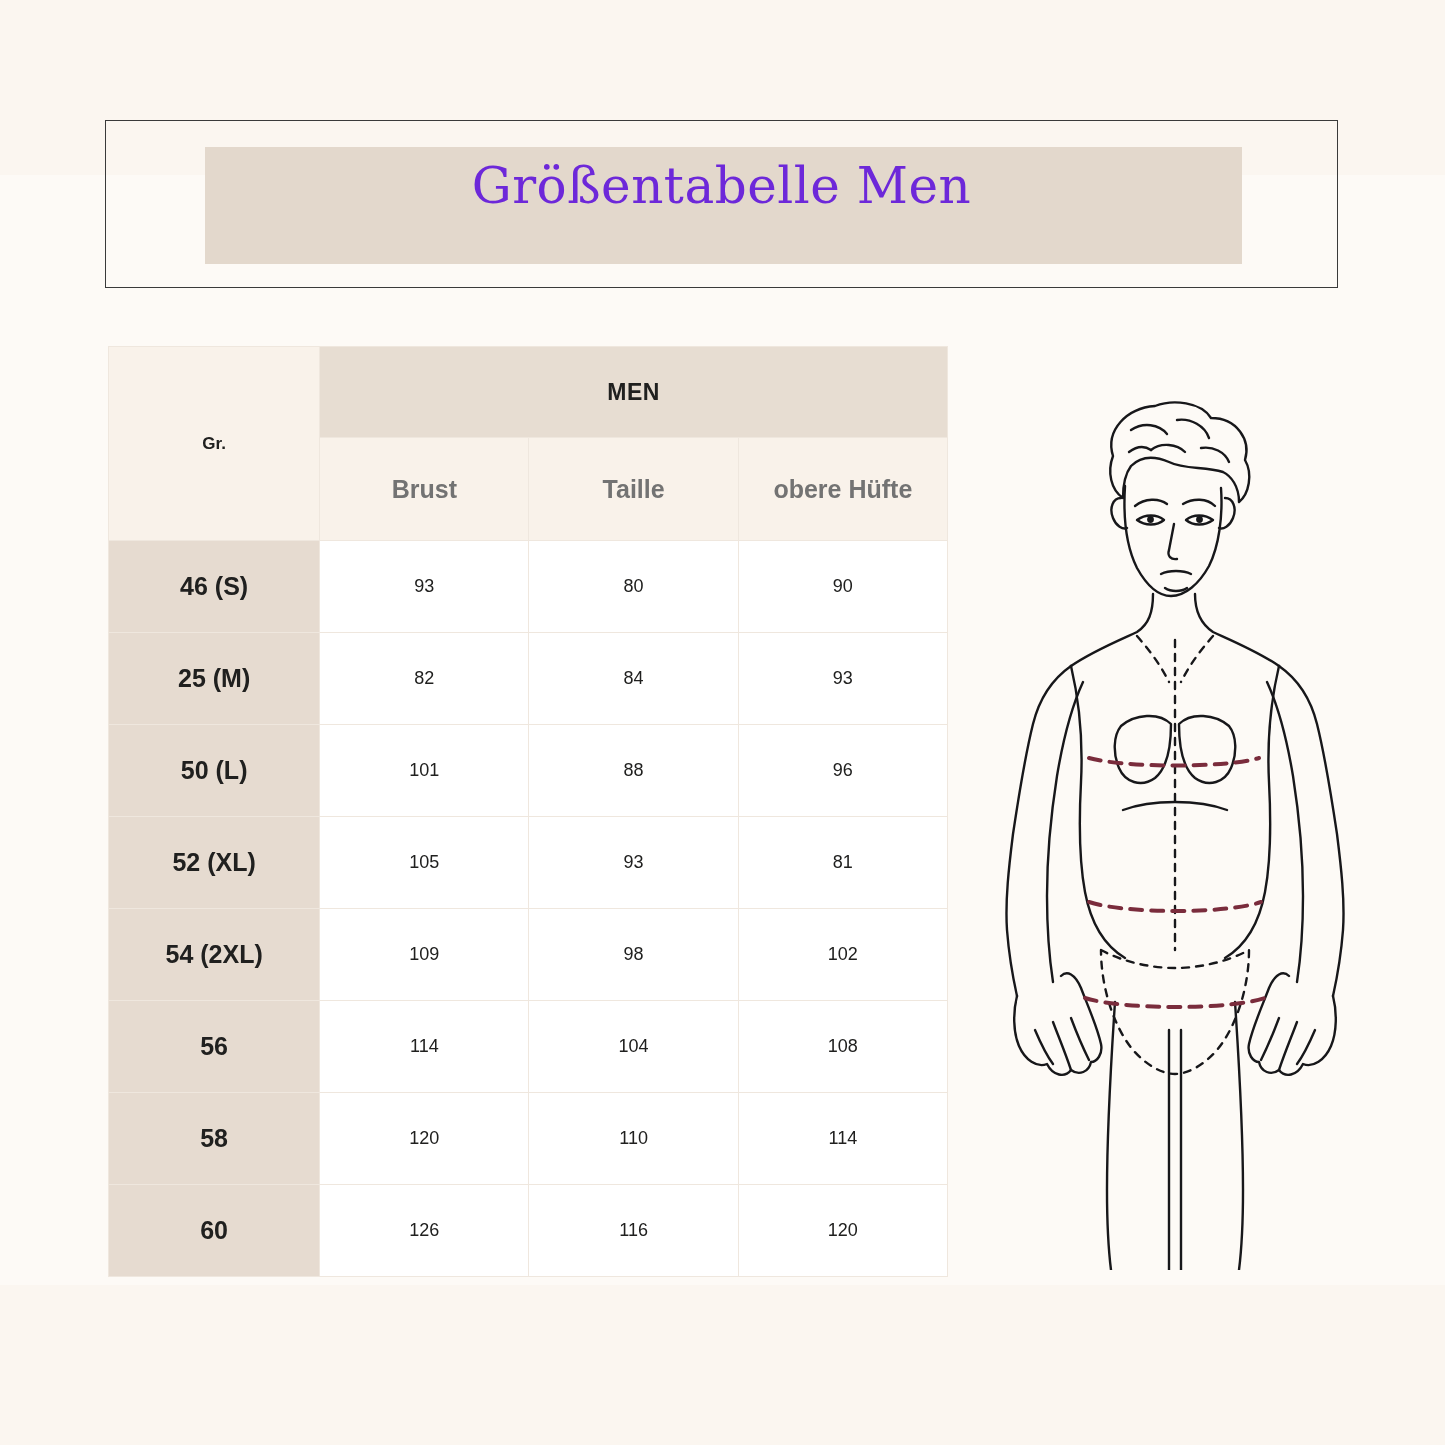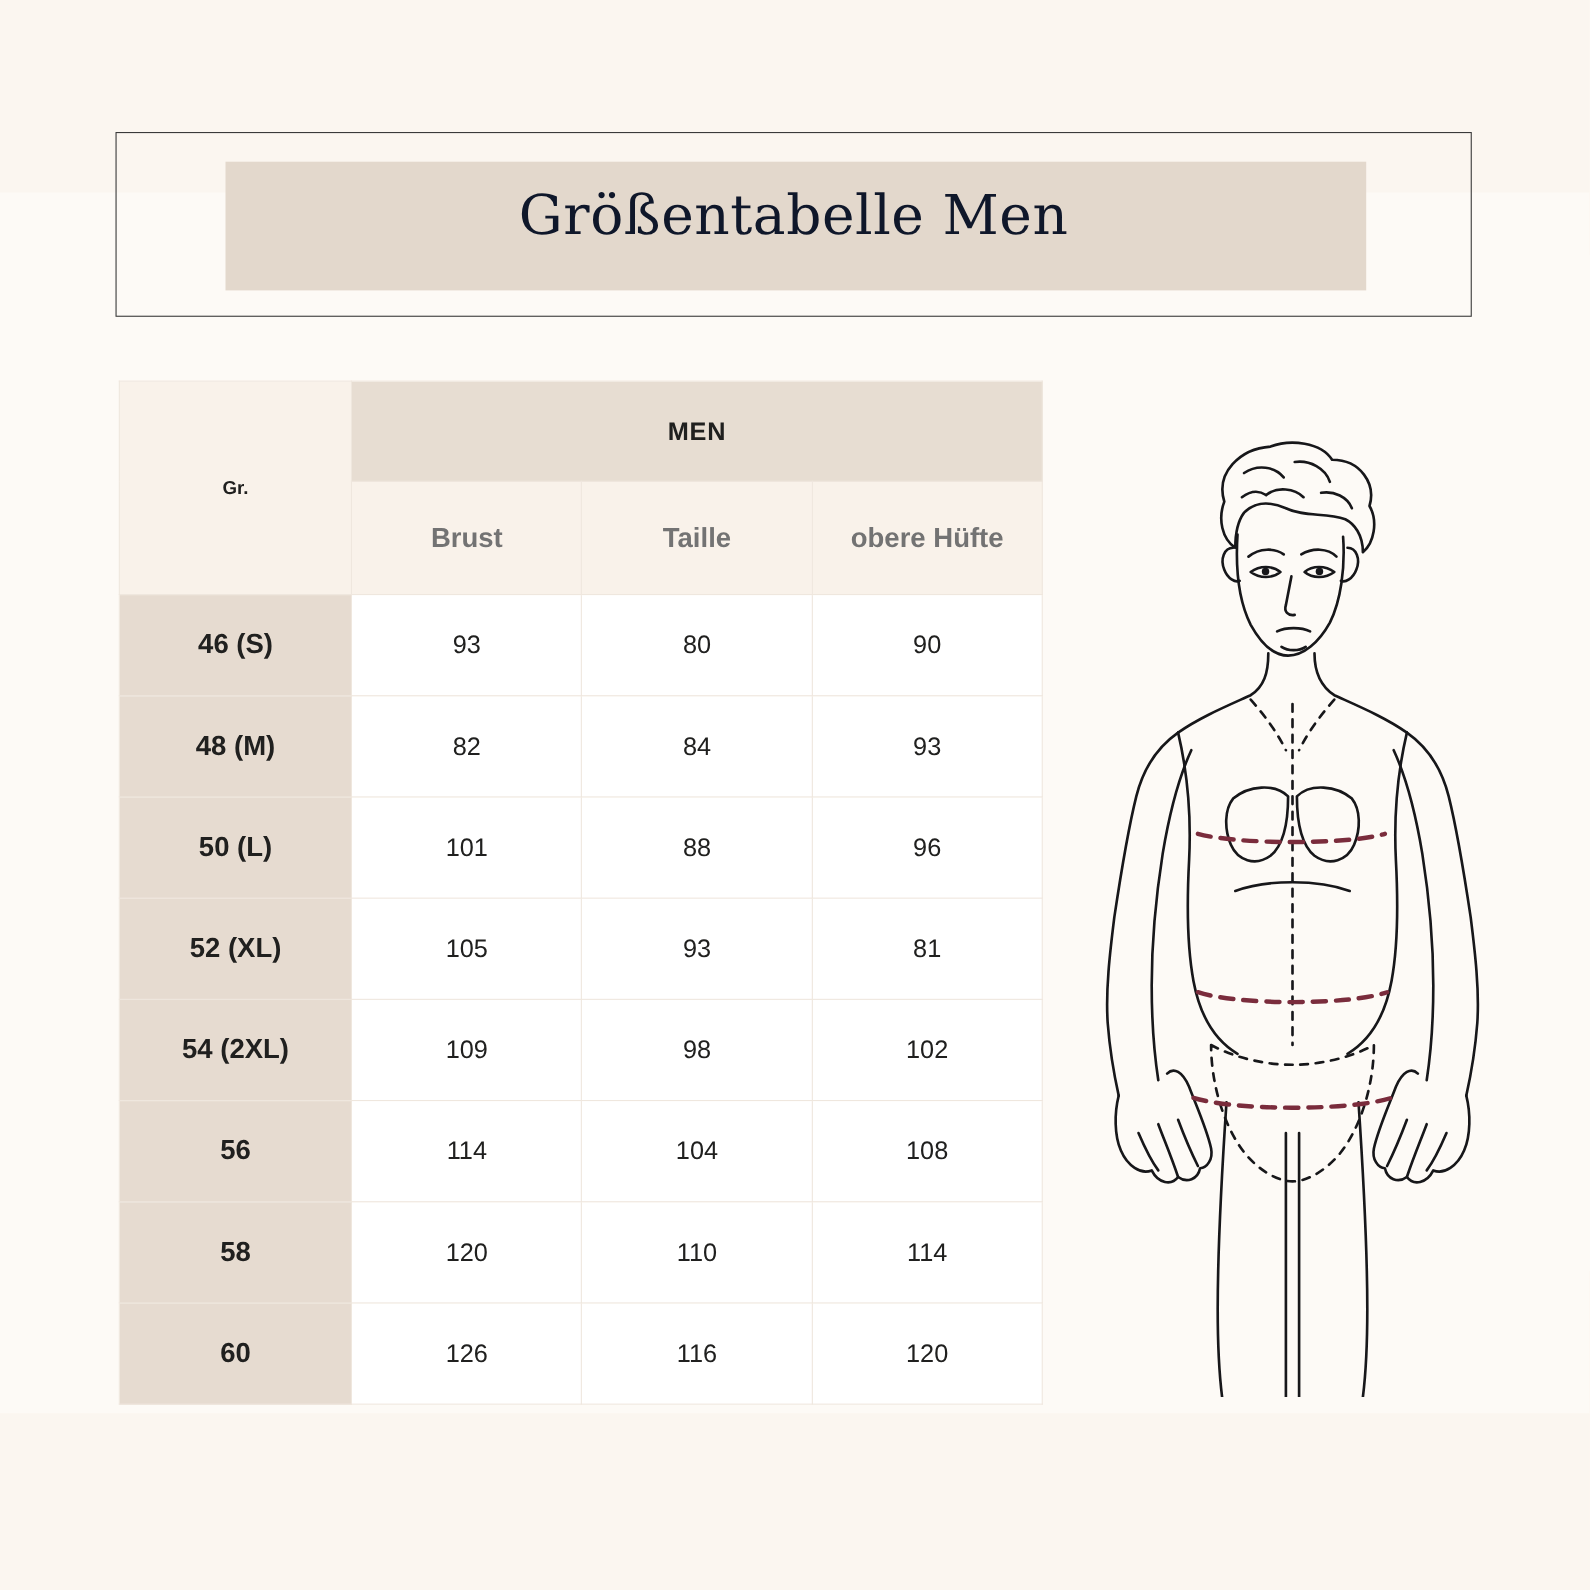--- a/index.html
+++ b/index.html
@@ -43,29 +43,29 @@
     position: absolute;
     left: 205px;
     top: 147px;
     width: 1037px;
     height: 117px;
     background: #e3d8cc;
   }
   .title-text {
     position: absolute;
     left: 105px;
-    top: 112px;
+    top: 102px;
     width: 1233px;
     height: 168px;
     display: flex;
     align-items: center;
     justify-content: center;
     font-family: "DejaVu Serif", "Liberation Serif", serif;
     font-size: 50px;
-    color: #0f172a;
+    color: #6d28d9;
     letter-spacing: 0.5px;
   }
 
   
   .table-wrap {
     position: absolute;
     left: 108px;
     top: 346px;
     width: 840px;
   }
@@ -110,21 +110,21 @@
   .row-label {
     background: #e6dbd0;
     font-weight: bold;
     font-size: 25px;
     color: #20201f;
     height: 89px;
     margin-left: 36px;
   }
   .cell-val {
     background: #ffffff;
-    font-size: 23px;
+    font-size: 18px;
     color: #20201f;
     height: 89px;
   }
 
   
   .figure {
     position: absolute;
     left: 955px;
     top: 390px;
     width: 420px;
@@ -172,21 +172,21 @@
         </tr>
       </thead>
       <tbody>
         <tr>
           <td class="row-label">46 (S)</td>
           <td class="cell-val">93</td>
           <td class="cell-val">80</td>
           <td class="cell-val">90</td>
         </tr>
         <tr>
-          <td class="row-label">48 (M)</td>
+          <td class="row-label">25 (M)</td>
           <td class="cell-val">82</td>
           <td class="cell-val">84</td>
           <td class="cell-val">93</td>
         </tr>
         <tr>
           <td class="row-label">50 (L)</td>
           <td class="cell-val">101</td>
           <td class="cell-val">88</td>
           <td class="cell-val">96</td>
         </tr>

